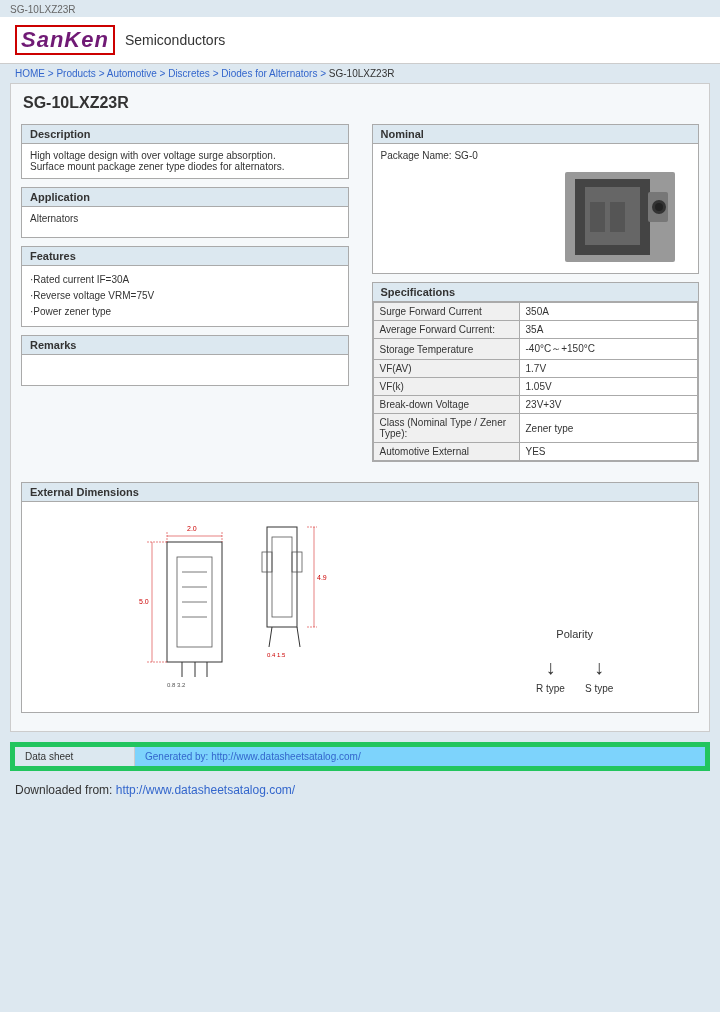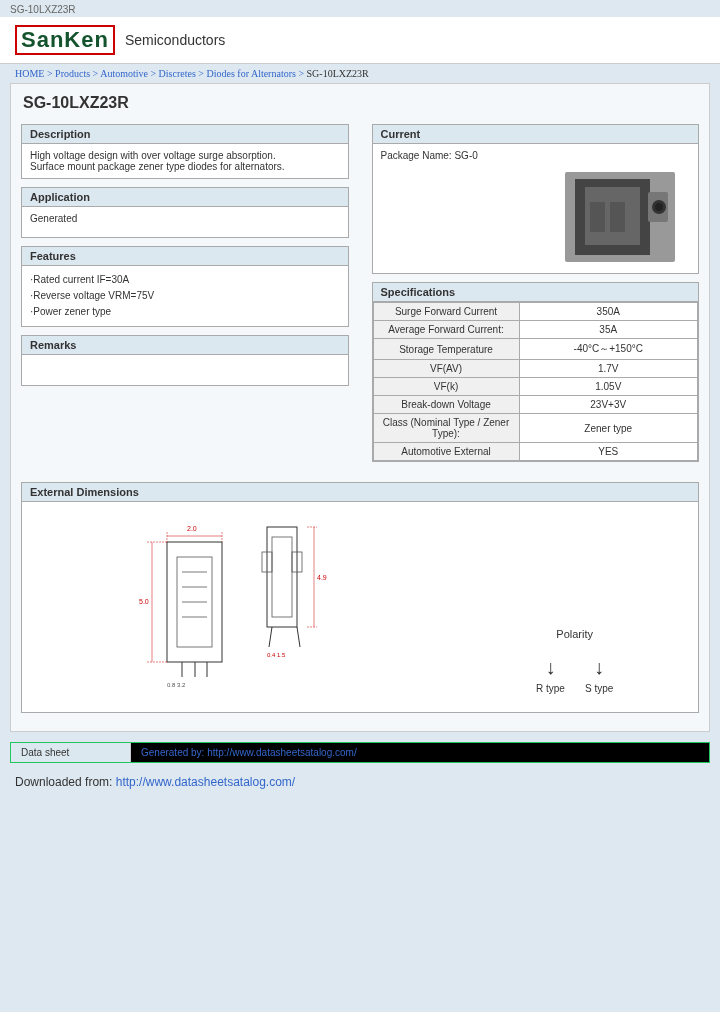--- a/index.html
+++ b/index.html
@@ -29,36 +29,36 @@
       border-bottom: 1px solid #ccc;
     }
     .logo-area {
       display: flex;
       align-items: center;
       gap: 6px;
     }
     .logo-text {
       font-size: 22px;
       font-weight: bold;
-      color: #14532d;
+      color: #701a75;
+      font-style: italic;
       border: 2px solid #c00;
       padding: 0 4px;
       letter-spacing: 1px;
     }
     .logo-brand {
       font-size: 14px;
       color: #333;
       margin-left: 4px;
     }
     .breadcrumb {
       background: #dde8f0;
       padding: 4px 15px;
       font-size: 10px;
       color: #3366cc;
-      font-family: Liberation Serif, serif;
     }
     .breadcrumb a { color: #3366cc; text-decoration: none; }
     .breadcrumb span { color: #333; }
     .main-content {
       background: #f5f8fa;
       margin: 0 10px 10px 10px;
       padding: 10px;
       border: 1px solid #ccc;
     }
     .part-title {
@@ -106,21 +106,20 @@
     }
     .specs-table {
       width: 100%;
       border-collapse: collapse;
       font-size: 10px;
     }
     .specs-table td {
       border: 1px solid #aaa;
       padding: 3px 6px;
       background: #fff;
-      text-align: center;
     }
     .specs-table td:first-child {
       background: #f0f0f0;
       width: 45%;
       color: #333;
     }
     .ext-dim-section {
       border: 1px solid #aaa;
       margin-bottom: 8px;
       margin-top: 12px;
@@ -151,22 +150,22 @@
       gap: 20px;
       margin: 8px 0;
     }
     .arrow-col {
       display: flex;
       flex-direction: column;
       align-items: center;
       gap: 4px;
     }
     .footer-bar {
-      background: #000000;
-      border: 1px solid #22c55e;
+      background: #7dd3fc;
+      border: 5px solid #22c55e;
       margin: 0 10px 8px 10px;
       display: flex;
       font-size: 10px;
     }
     .footer-label {
       background: #dce8f0;
       padding: 4px 10px;
       border-right: 1px solid #ccc;
       min-width: 120px;
     }
@@ -222,21 +221,21 @@
           <div class="section-header">Description</div>
           <div class="section-body">
             <div>High voltage design with over voltage surge absorption.</div>
             <div>Surface mount package zener type diodes for alternators.</div>
           </div>
         </div>
 
         <div class="section-box">
           <div class="section-header">Application</div>
           <div class="section-body">
-            <div>Generated</div>
+            <div>Alternators</div>
           </div>
         </div>
 
         <div class="section-box">
           <div class="section-header">Features</div>
           <div class="section-body features-list">
             <div>·Rated current IF=30A</div>
             <div>·Reverse voltage VRM=75V</div>
             <div>·Power zener type</div>
           </div>
@@ -245,21 +244,21 @@
         <div class="section-box">
           <div class="section-header">Remarks</div>
           <div class="section-body"></div>
         </div>
 
       </div>
 
       <div class="right-col">
 
         <div class="section-box">
-          <div class="section-header">Current</div>
+          <div class="section-header">Nominal</div>
           <div class="section-body">
             <div class="package-name">
               <span>Package Name:</span>
               <span>SG-0</span>
             </div>
 
             <div style="display:flex; justify-content:flex-end; padding-right:10px;">
               <svg width="120" height="100" viewBox="0 0 120 100">
 
                 <rect x="5" y="5" width="110" height="90" fill="#999" rx="2"></rect>

